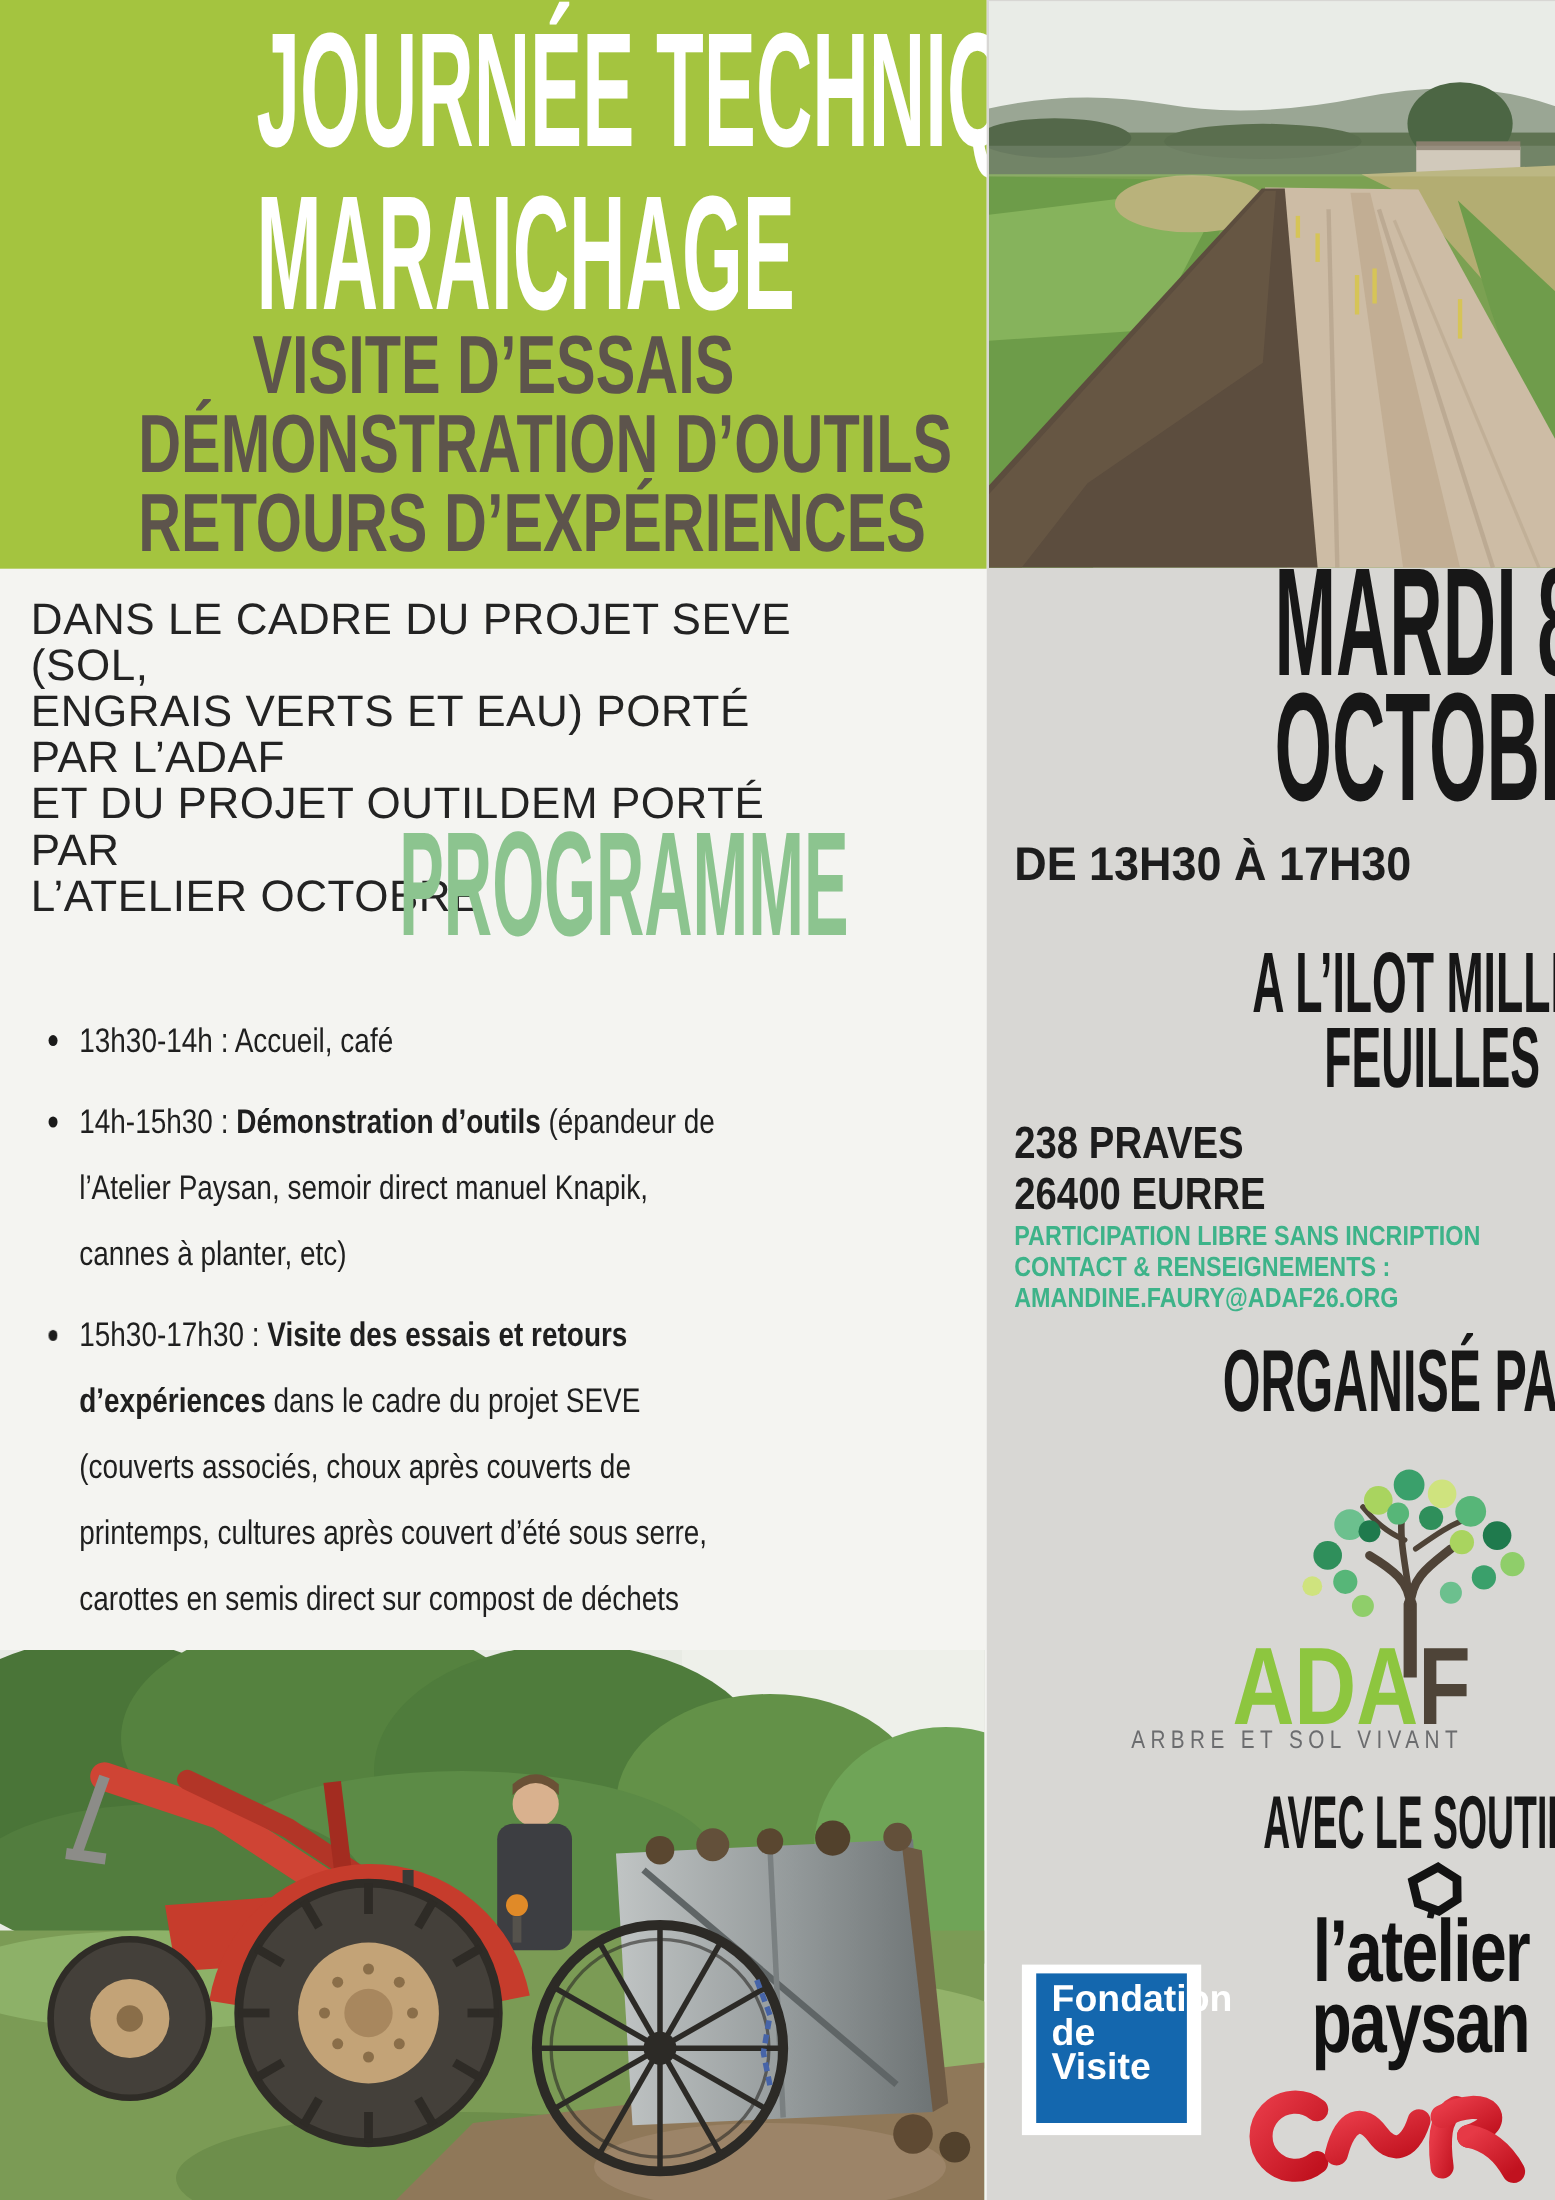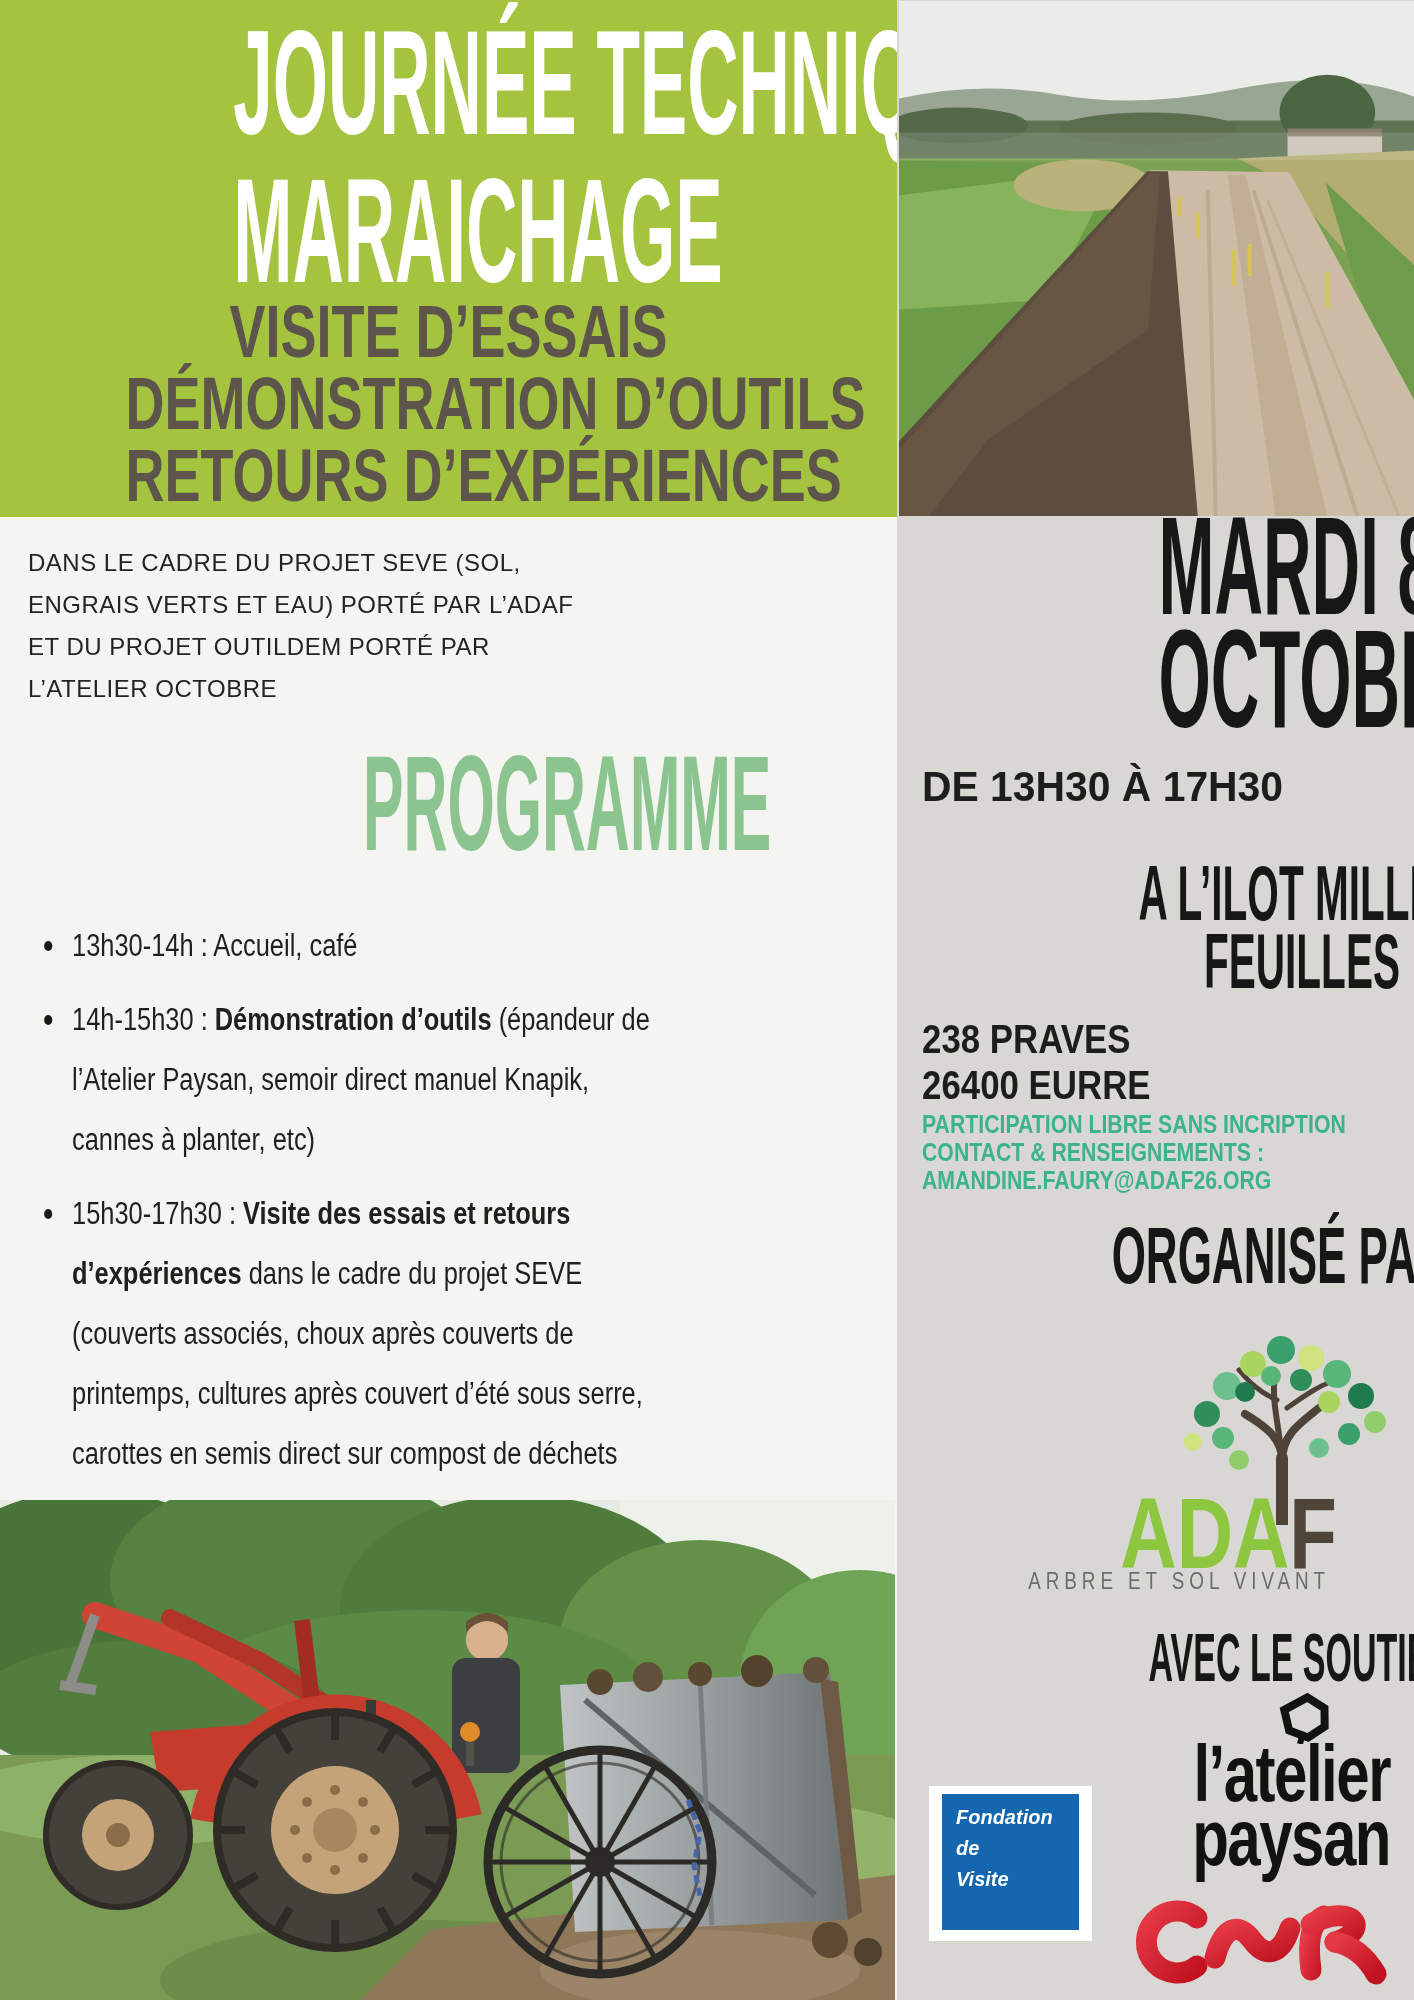--- a/index.html
+++ b/index.html
@@ -10,21 +10,21 @@
   .green-block{position:absolute;left:0;top:0;width:897px;height:517px;background:#a4c43f;}
   .title-line{position:absolute;left:0;width:897px;text-align:center;color:#ffffff;
               font-weight:bold;font-size:148px;line-height:150px;white-space:nowrap;
               transform:scaleX(0.48);transform-origin:50% 50%;}
   .t1{top:8px;} .t2{top:156px;}
   .subtitle-line{position:absolute;left:0;width:897px;text-align:center;color:#5d544c;
                  font-weight:bold;font-size:75px;line-height:70px;white-space:nowrap;
                  transform:scaleX(0.72);transform-origin:50% 50%;}
   .s1{top:296px;} .s2{top:368px;} .s3{top:440px;}
   .intro{position:absolute;left:28px;top:542px;width:700px;color:#232323;
-         font-size:24px;line-height:42px;letter-spacing:0.5px;}
+         font-size:40px;line-height:42px;letter-spacing:0.5px;}
   .programme{position:absolute;left:0;top:736px;width:660px;text-align:right;
              color:#8cc48f;font-weight:bold;font-size:135px;line-height:135px;
              white-space:nowrap;transform:scaleX(0.45);transform-origin:100% 50%;}
   .schedule{position:absolute;left:72px;top:916px;width:715px;margin:0;padding:0;list-style:none;}
   .schedule li{position:relative;margin:0 0 14px 0;color:#1f1f1f;font-size:31px;line-height:60px;
                transform:scaleX(0.82);transform-origin:0 50%;}
   .schedule li::before{content:'';position:absolute;left:-34px;top:25px;width:10px;height:10px;
                border-radius:50%;background:#1a1a1a;}
   .sched-bold{font-weight:bold;}
   .photo-frame{position:absolute;overflow:hidden;}
@@ -59,21 +59,21 @@
   .support-h{position:absolute;left:0;top:1618px;width:503px;text-align:right;color:#171717;
              font-weight:bold;font-size:68px;white-space:nowrap;
              transform:scaleX(0.50);transform-origin:100% 50%;}
   .atelier-line{position:absolute;left:0;width:493px;text-align:right;color:#121212;
              font-weight:bold;letter-spacing:-2px;font-size:80px;line-height:64px;white-space:nowrap;
              transform:scaleX(0.75);transform-origin:100% 50%;}
   .at1{top:1742px;} .at2{top:1806px;}
   .fondation{position:absolute;left:32px;top:1786px;width:163px;height:155px;background:#ffffff;}
   .fondation-blue{position:absolute;left:13px;top:8px;width:137px;height:136px;background:#1467ae;}
   .fondation-text{position:absolute;left:14px;top:8px;color:#ffffff;font-weight:bold;
-                  font-size:20px;line-height:31px;font-style:italic;}
+                  font-size:34px;line-height:31px;}
   .logo-svg{position:absolute;}
 </style>
 </head>
 <body>
 
 <div class="poster">
 
   <div class="col-left">
 
     <div class="green-block">

